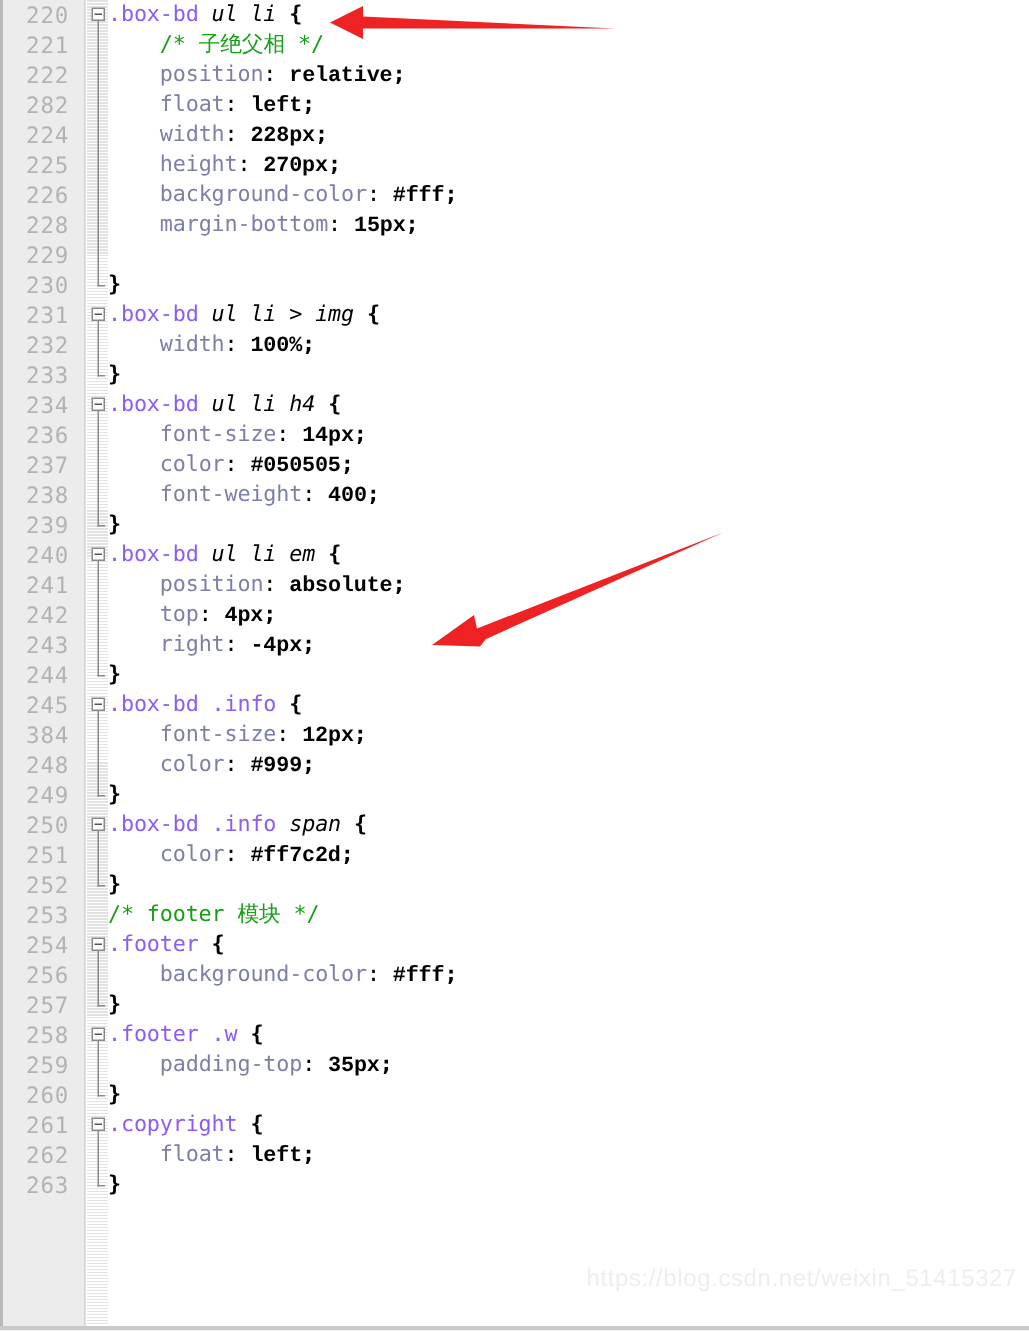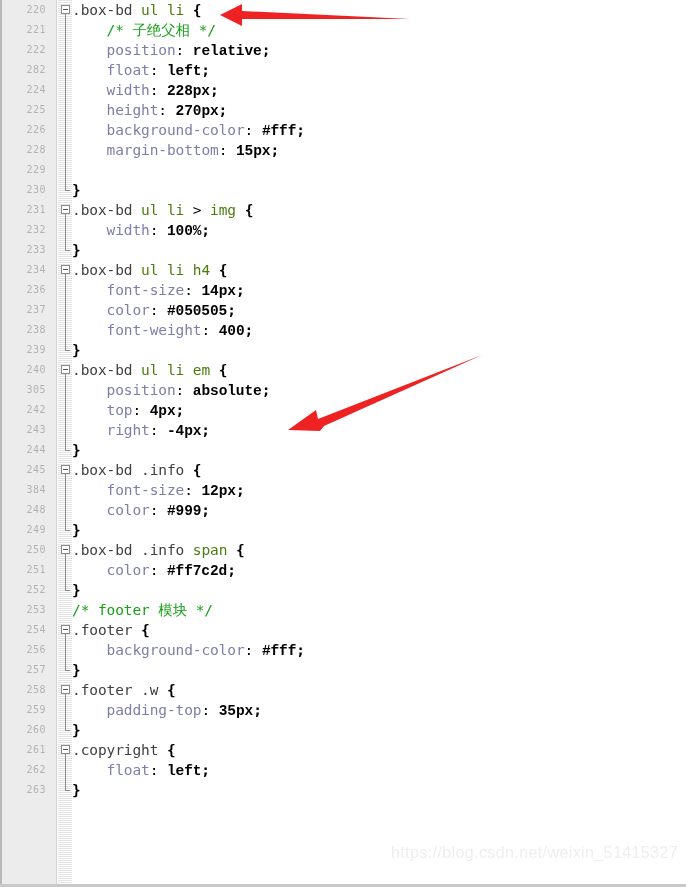--- a/index.html
+++ b/index.html
@@ -67,21 +67,21 @@
     position: relative;
     height: 20px;
     line-height: 20px;
     white-space: pre;
   }
   .lineno {
     position: absolute;
     left: 0;
     width: 46px;
     text-align: right;
-    font-size: 10px;
+    font-size: 15px;
     color: #b3b3b3;
     font-family: "DejaVu Sans Mono", "Liberation Mono", monospace;
     letter-spacing: 0.5px;
   }
   .code {
     position: absolute;
     left: 72px;
     font-size: 14.5px;
     font-family: "DejaVu Sans Mono", "Liberation Mono", monospace;
     color: #000000;
@@ -129,22 +129,22 @@
     content: "";
     position: absolute;
     left: 0px;
     top: 10px;
     width: 5px;
     height: 1px;
     background: #8a8a8a;
   }
 
   
-  .tk-sel   { color: #404040; }          
-  .tk-tag   { color: #4d7c0f; }          
+  .tk-sel   { color: #8b5cf6; }          
+  .tk-tag   { color: #000000; font-style: italic; }          
   .tk-com   { color: #17a017; }          
   .tk-prop  { color: #7d7fa8; }          
   .tk-val   { color: #000000; font-weight: bold; font-family: Liberation Mono, monospace; }  
   .tk-punc  { color: #000000; font-weight: bold; }  
   .tk-plain { color: #000000; }
 
   
   .arrow { position: absolute; pointer-events: none; }
   #arrow-1 { left: 220px; top: 0px; }
   #arrow-2 { left: 280px; top: 352px; }
@@ -184,21 +184,21 @@
       <div class="row"><span class="lineno">230</span><span class="fold-end"></span><span class="code"><span class="tk-punc">}</span></span></div>
       <div class="row"><span class="lineno">231</span><span class="fold-box"></span><span class="fold-line start"></span><span class="code"><span class="tk-sel">.box-bd</span><span class="tk-plain"> </span><span class="tk-tag">ul li</span><span class="tk-plain"> &gt; </span><span class="tk-tag">img</span><span class="tk-plain"> </span><span class="tk-punc">{</span></span></div>
       <div class="row"><span class="lineno">232</span><span class="fold-line"></span><span class="code">    <span class="tk-prop">width</span><span class="tk-plain">: </span><span class="tk-val">100%</span><span class="tk-punc">;</span></span></div>
       <div class="row"><span class="lineno">233</span><span class="fold-end"></span><span class="code"><span class="tk-punc">}</span></span></div>
       <div class="row"><span class="lineno">234</span><span class="fold-box"></span><span class="fold-line start"></span><span class="code"><span class="tk-sel">.box-bd</span><span class="tk-plain"> </span><span class="tk-tag">ul li h4</span><span class="tk-plain"> </span><span class="tk-punc">{</span></span></div>
       <div class="row"><span class="lineno">236</span><span class="fold-line"></span><span class="code">    <span class="tk-prop">font-size</span><span class="tk-plain">: </span><span class="tk-val">14px</span><span class="tk-punc">;</span></span></div>
       <div class="row"><span class="lineno">237</span><span class="fold-line"></span><span class="code">    <span class="tk-prop">color</span><span class="tk-plain">: </span><span class="tk-val">#050505</span><span class="tk-punc">;</span></span></div>
       <div class="row"><span class="lineno">238</span><span class="fold-line"></span><span class="code">    <span class="tk-prop">font-weight</span><span class="tk-plain">: </span><span class="tk-val">400</span><span class="tk-punc">;</span></span></div>
       <div class="row"><span class="lineno">239</span><span class="fold-end"></span><span class="code"><span class="tk-punc">}</span></span></div>
       <div class="row"><span class="lineno">240</span><span class="fold-box"></span><span class="fold-line start"></span><span class="code"><span class="tk-sel">.box-bd</span><span class="tk-plain"> </span><span class="tk-tag">ul li em</span><span class="tk-plain"> </span><span class="tk-punc">{</span></span></div>
-      <div class="row"><span class="lineno">305</span><span class="fold-line"></span><span class="code">    <span class="tk-prop">position</span><span class="tk-plain">: </span><span class="tk-val">absolute</span><span class="tk-punc">;</span></span></div>
+      <div class="row"><span class="lineno">241</span><span class="fold-line"></span><span class="code">    <span class="tk-prop">position</span><span class="tk-plain">: </span><span class="tk-val">absolute</span><span class="tk-punc">;</span></span></div>
       <div class="row"><span class="lineno">242</span><span class="fold-line"></span><span class="code">    <span class="tk-prop">top</span><span class="tk-plain">: </span><span class="tk-val">4px</span><span class="tk-punc">;</span></span></div>
       <div class="row"><span class="lineno">243</span><span class="fold-line"></span><span class="code">    <span class="tk-prop">right</span><span class="tk-plain">: </span><span class="tk-val">-4px</span><span class="tk-punc">;</span></span></div>
       <div class="row"><span class="lineno">244</span><span class="fold-end"></span><span class="code"><span class="tk-punc">}</span></span></div>
       <div class="row"><span class="lineno">245</span><span class="fold-box"></span><span class="fold-line start"></span><span class="code"><span class="tk-sel">.box-bd</span><span class="tk-plain"> </span><span class="tk-sel">.info</span><span class="tk-plain"> </span><span class="tk-punc">{</span></span></div>
       <div class="row"><span class="lineno">384</span><span class="fold-line"></span><span class="code">    <span class="tk-prop">font-size</span><span class="tk-plain">: </span><span class="tk-val">12px</span><span class="tk-punc">;</span></span></div>
       <div class="row"><span class="lineno">248</span><span class="fold-line"></span><span class="code">    <span class="tk-prop">color</span><span class="tk-plain">: </span><span class="tk-val">#999</span><span class="tk-punc">;</span></span></div>
       <div class="row"><span class="lineno">249</span><span class="fold-end"></span><span class="code"><span class="tk-punc">}</span></span></div>
       <div class="row"><span class="lineno">250</span><span class="fold-box"></span><span class="fold-line start"></span><span class="code"><span class="tk-sel">.box-bd</span><span class="tk-plain"> </span><span class="tk-sel">.info</span><span class="tk-plain"> </span><span class="tk-tag">span</span><span class="tk-plain"> </span><span class="tk-punc">{</span></span></div>
       <div class="row"><span class="lineno">251</span><span class="fold-line"></span><span class="code">    <span class="tk-prop">color</span><span class="tk-plain">: </span><span class="tk-val">#ff7c2d</span><span class="tk-punc">;</span></span></div>
       <div class="row"><span class="lineno">252</span><span class="fold-end"></span><span class="code"><span class="tk-punc">}</span></span></div>

